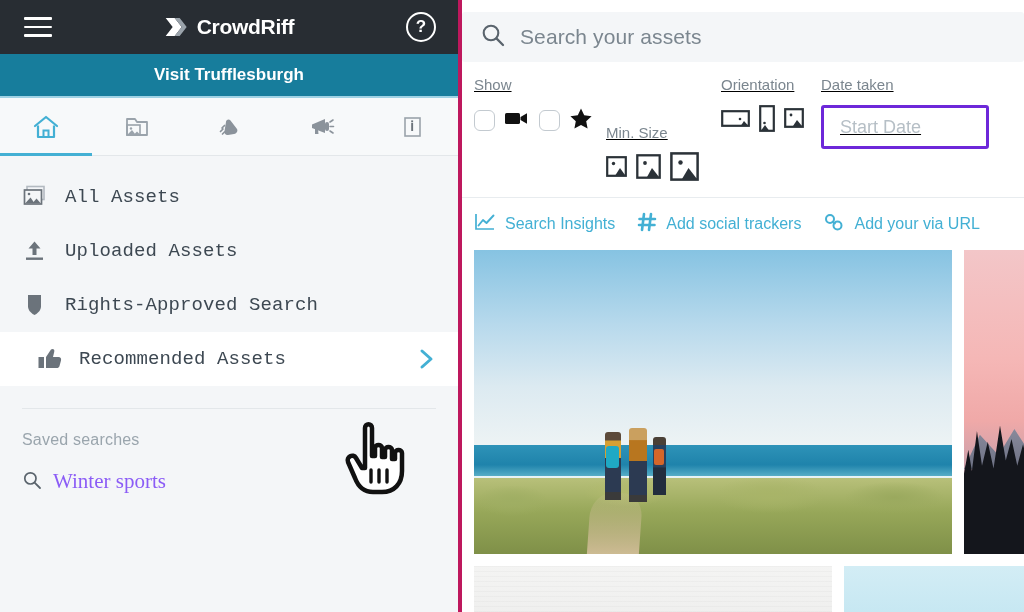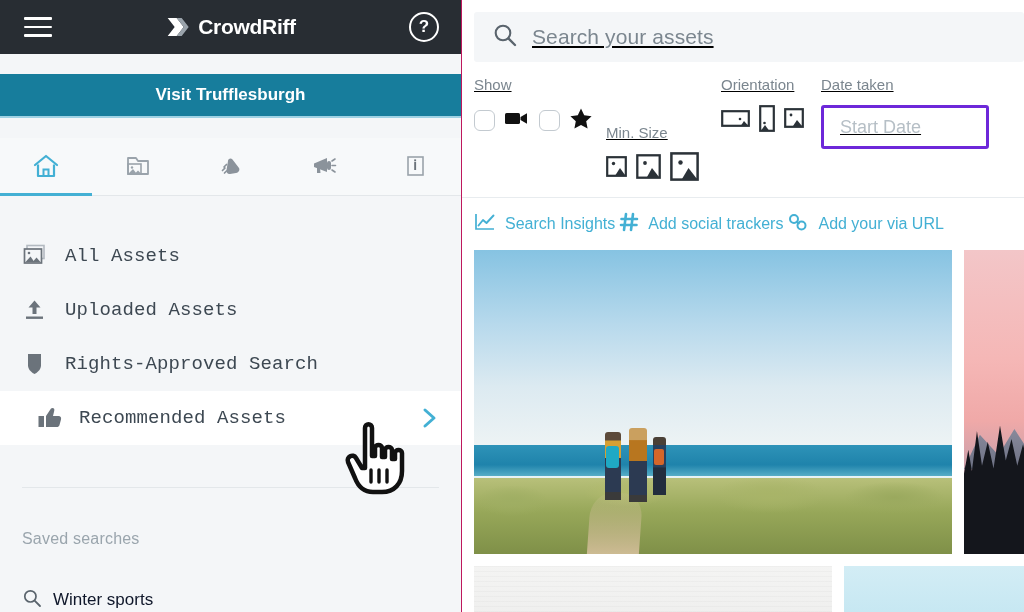--- a/index.html
+++ b/index.html
@@ -10,22 +10,21 @@
     font-family: "Liberation Sans", sans-serif;
   }
   .app { position: relative; width: 1024px; height: 612px; display: flex; }
 
   
   .sidebar {
     width: 462px; height: 612px;
     background: #f4f6f8;
     display: flex; flex-direction: column;
     position: relative;
-    border-right: 1px solid #be185d;
-    justify-content: space-between;
+    border-right: 4px solid #be185d;
   }
   .topbar {
     height: 54px; background: #282d33;
     display: flex; align-items: center; position: relative; flex: none;
   }
   .hamburger {
     position: absolute; left: 24px; top: 50%; transform: translateY(-50%);
     width: 28px; height: 20px; display: flex; flex-direction: column;
     justify-content: space-between; cursor: pointer;
   }
@@ -85,33 +84,33 @@
     display: flex;
   }
 
   .divider { height: 1px; background: #e3e7ea; margin: 22px 22px 0 22px; }
   .saved-title {
     font-size: 16px; color: #9aa5ad; padding: 22px 0 0 22px; letter-spacing: 0.2px;
   }
   .saved-item {
     display: flex; align-items: center; padding: 20px 0 0 22px; cursor: pointer;
   }
-  .saved-item .lbl { font-size: 17px; color: #0f172a; margin-left: 11px; }
+  .saved-item .lbl { font-size: 21px; color: #8b5cf6; margin-left: 11px; font-family: Liberation Serif, serif; }
 
   .cursor-hand {
     position: absolute; left: 336px; top: 418px;
     width: 84px; height: 84px; pointer-events: none;
   }
 
   
   .main {
     width: 562px; height: 612px; background: #ffffff;
     display: flex; flex-direction: column; position: relative; overflow: hidden;
   }
-  .search-wrap { padding: 12px 0 0 12px; flex: none; text-decoration: underline; }
+  .search-wrap { padding: 12px 0 0 0; flex: none; }
   .search-box {
     height: 50px; background: #f4f6f8; border-radius: 3px;
     display: flex; align-items: center; padding: 0 18px; cursor: text;
   }
   .search-box .ph {
     font-size: 21px; color: #7b868f; margin-left: 14px; letter-spacing: 0.1px;
   }
 
   .filters {
     display: flex; align-items: flex-start; padding: 14px 0 0 12px;
@@ -132,21 +131,21 @@
   }
   .date-input {
     height: 44px; border: 3px solid #6d28d9; border-radius: 3px; background: #fff;
     display: flex; align-items: center; padding: 0 16px; cursor: text;
     width: 168px;
   }
   .date-input .ph { font-size: 18px; color: #b6bfc6; }
 
   .actions {
     display: flex; align-items: center; padding: 14px 0 14px 12px;
-    gap: 4px; flex: none;
+    gap: 22px; flex: none;
   }
   .action {
     display: flex; align-items: center; gap: 9px; cursor: pointer;
   }
   .action .alabel { font-size: 16px; color: #43b0d4; white-space: nowrap; }
 
   
   .gallery { flex: 1; padding-left: 12px; overflow: hidden; position: relative; }
   .grow { display: flex; gap: 12px; margin-bottom: 12px; }
   .card { overflow: hidden; position: relative; flex: none; }

